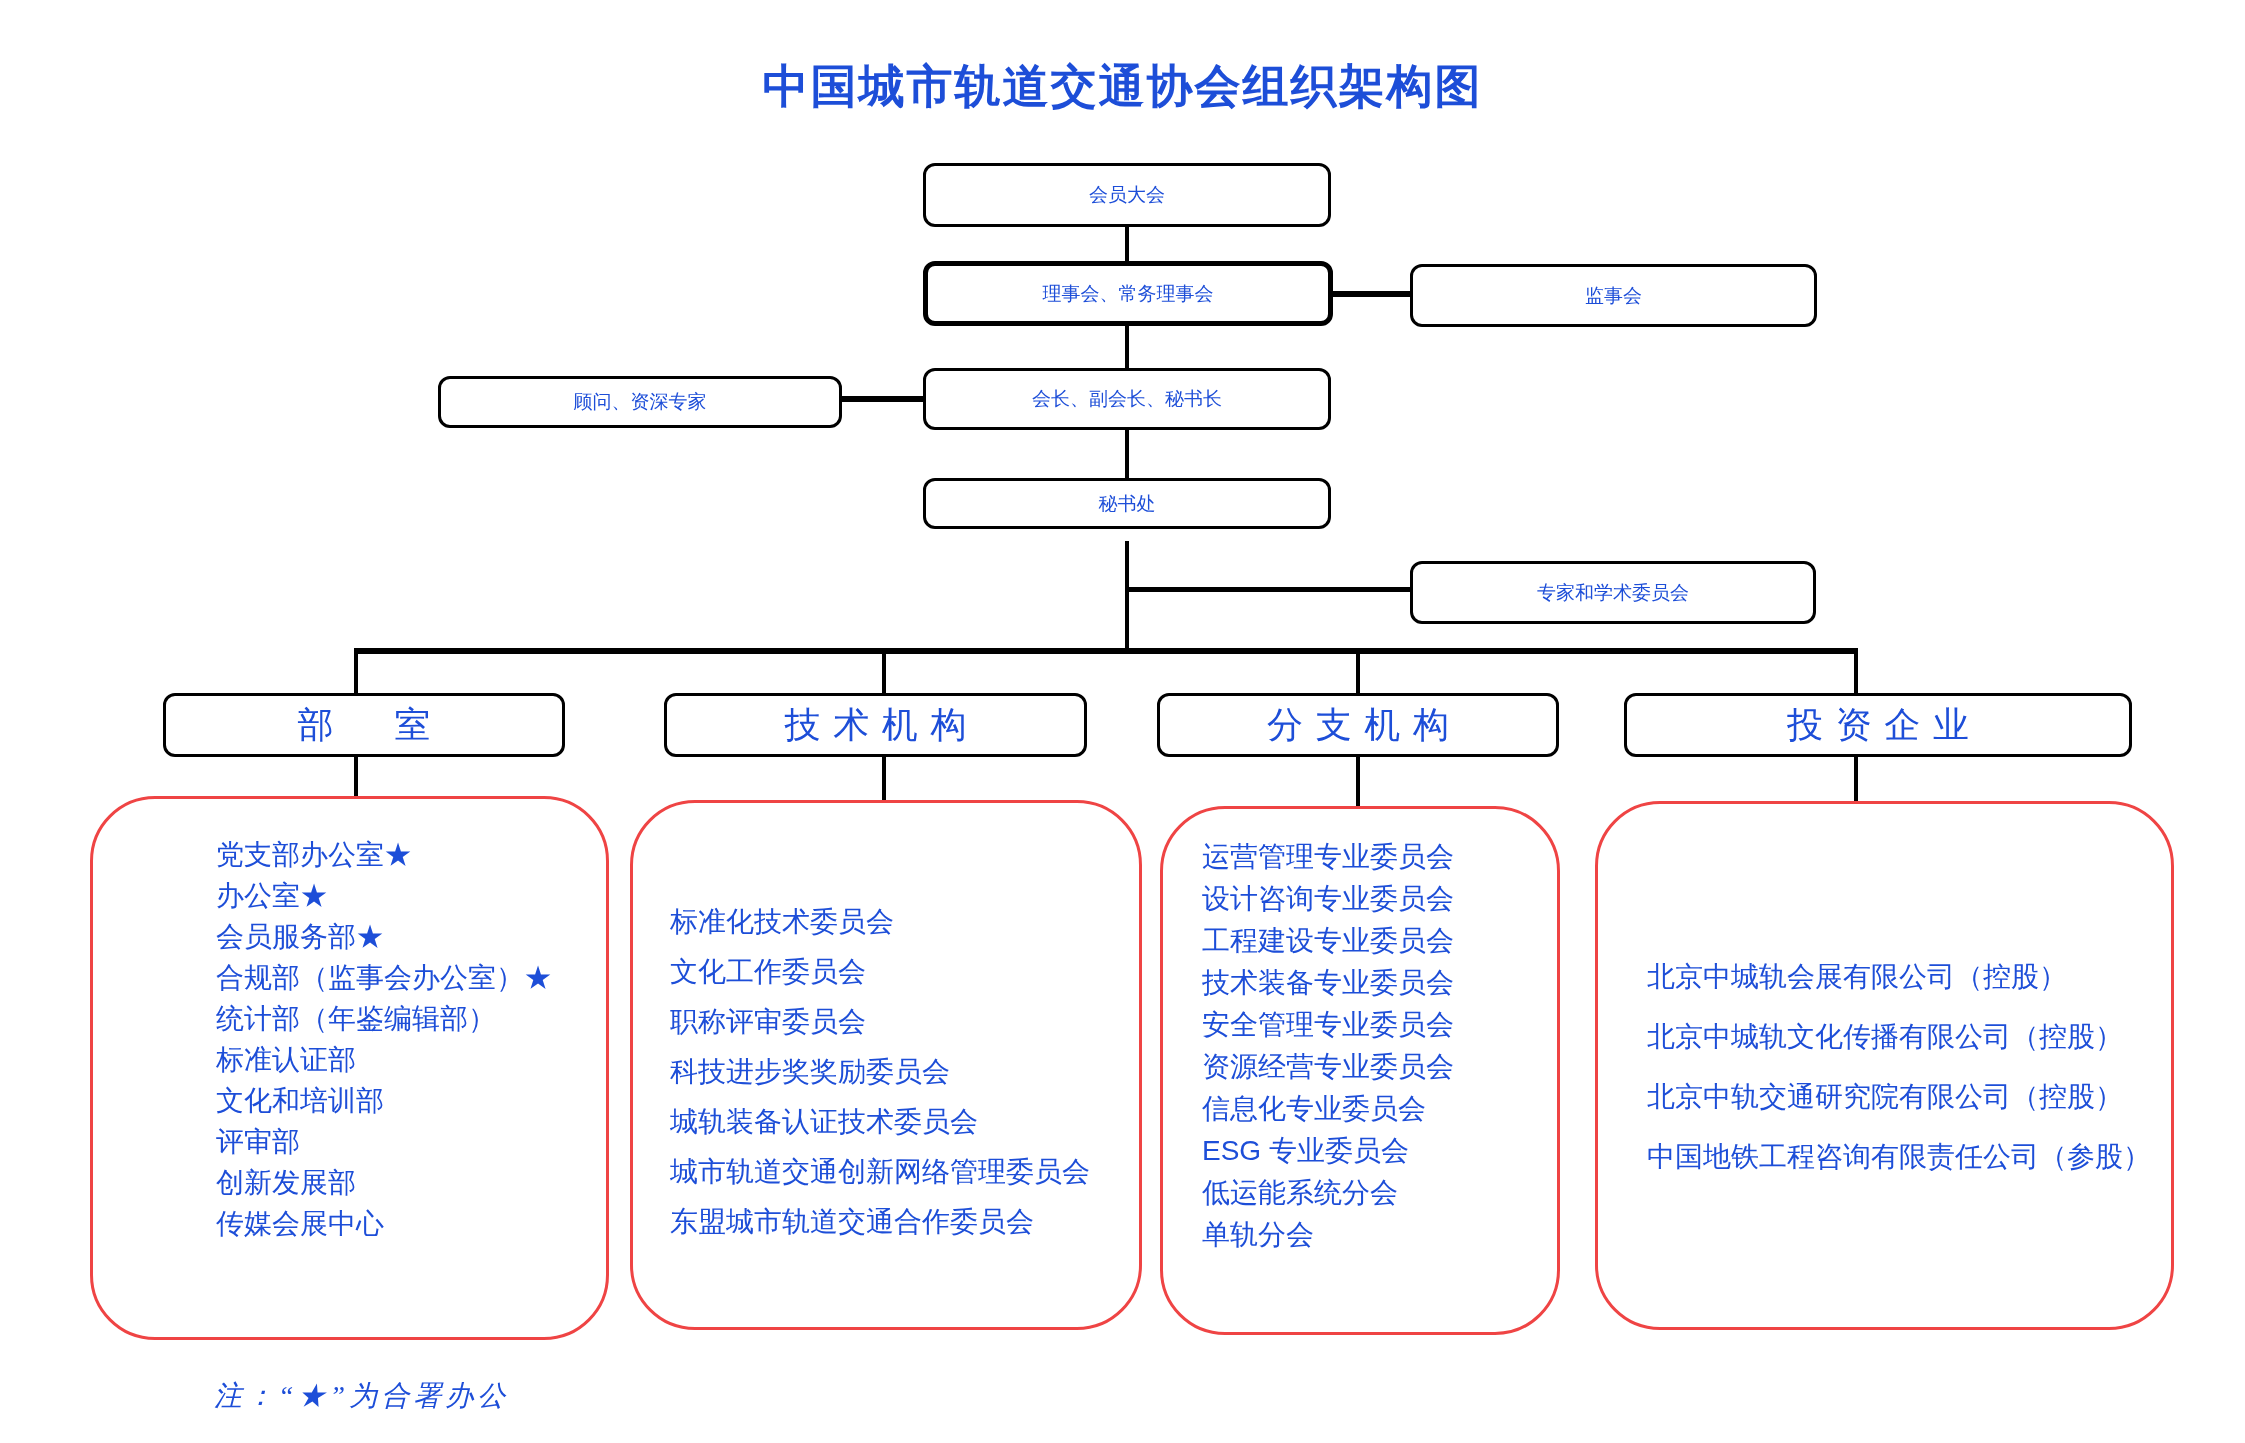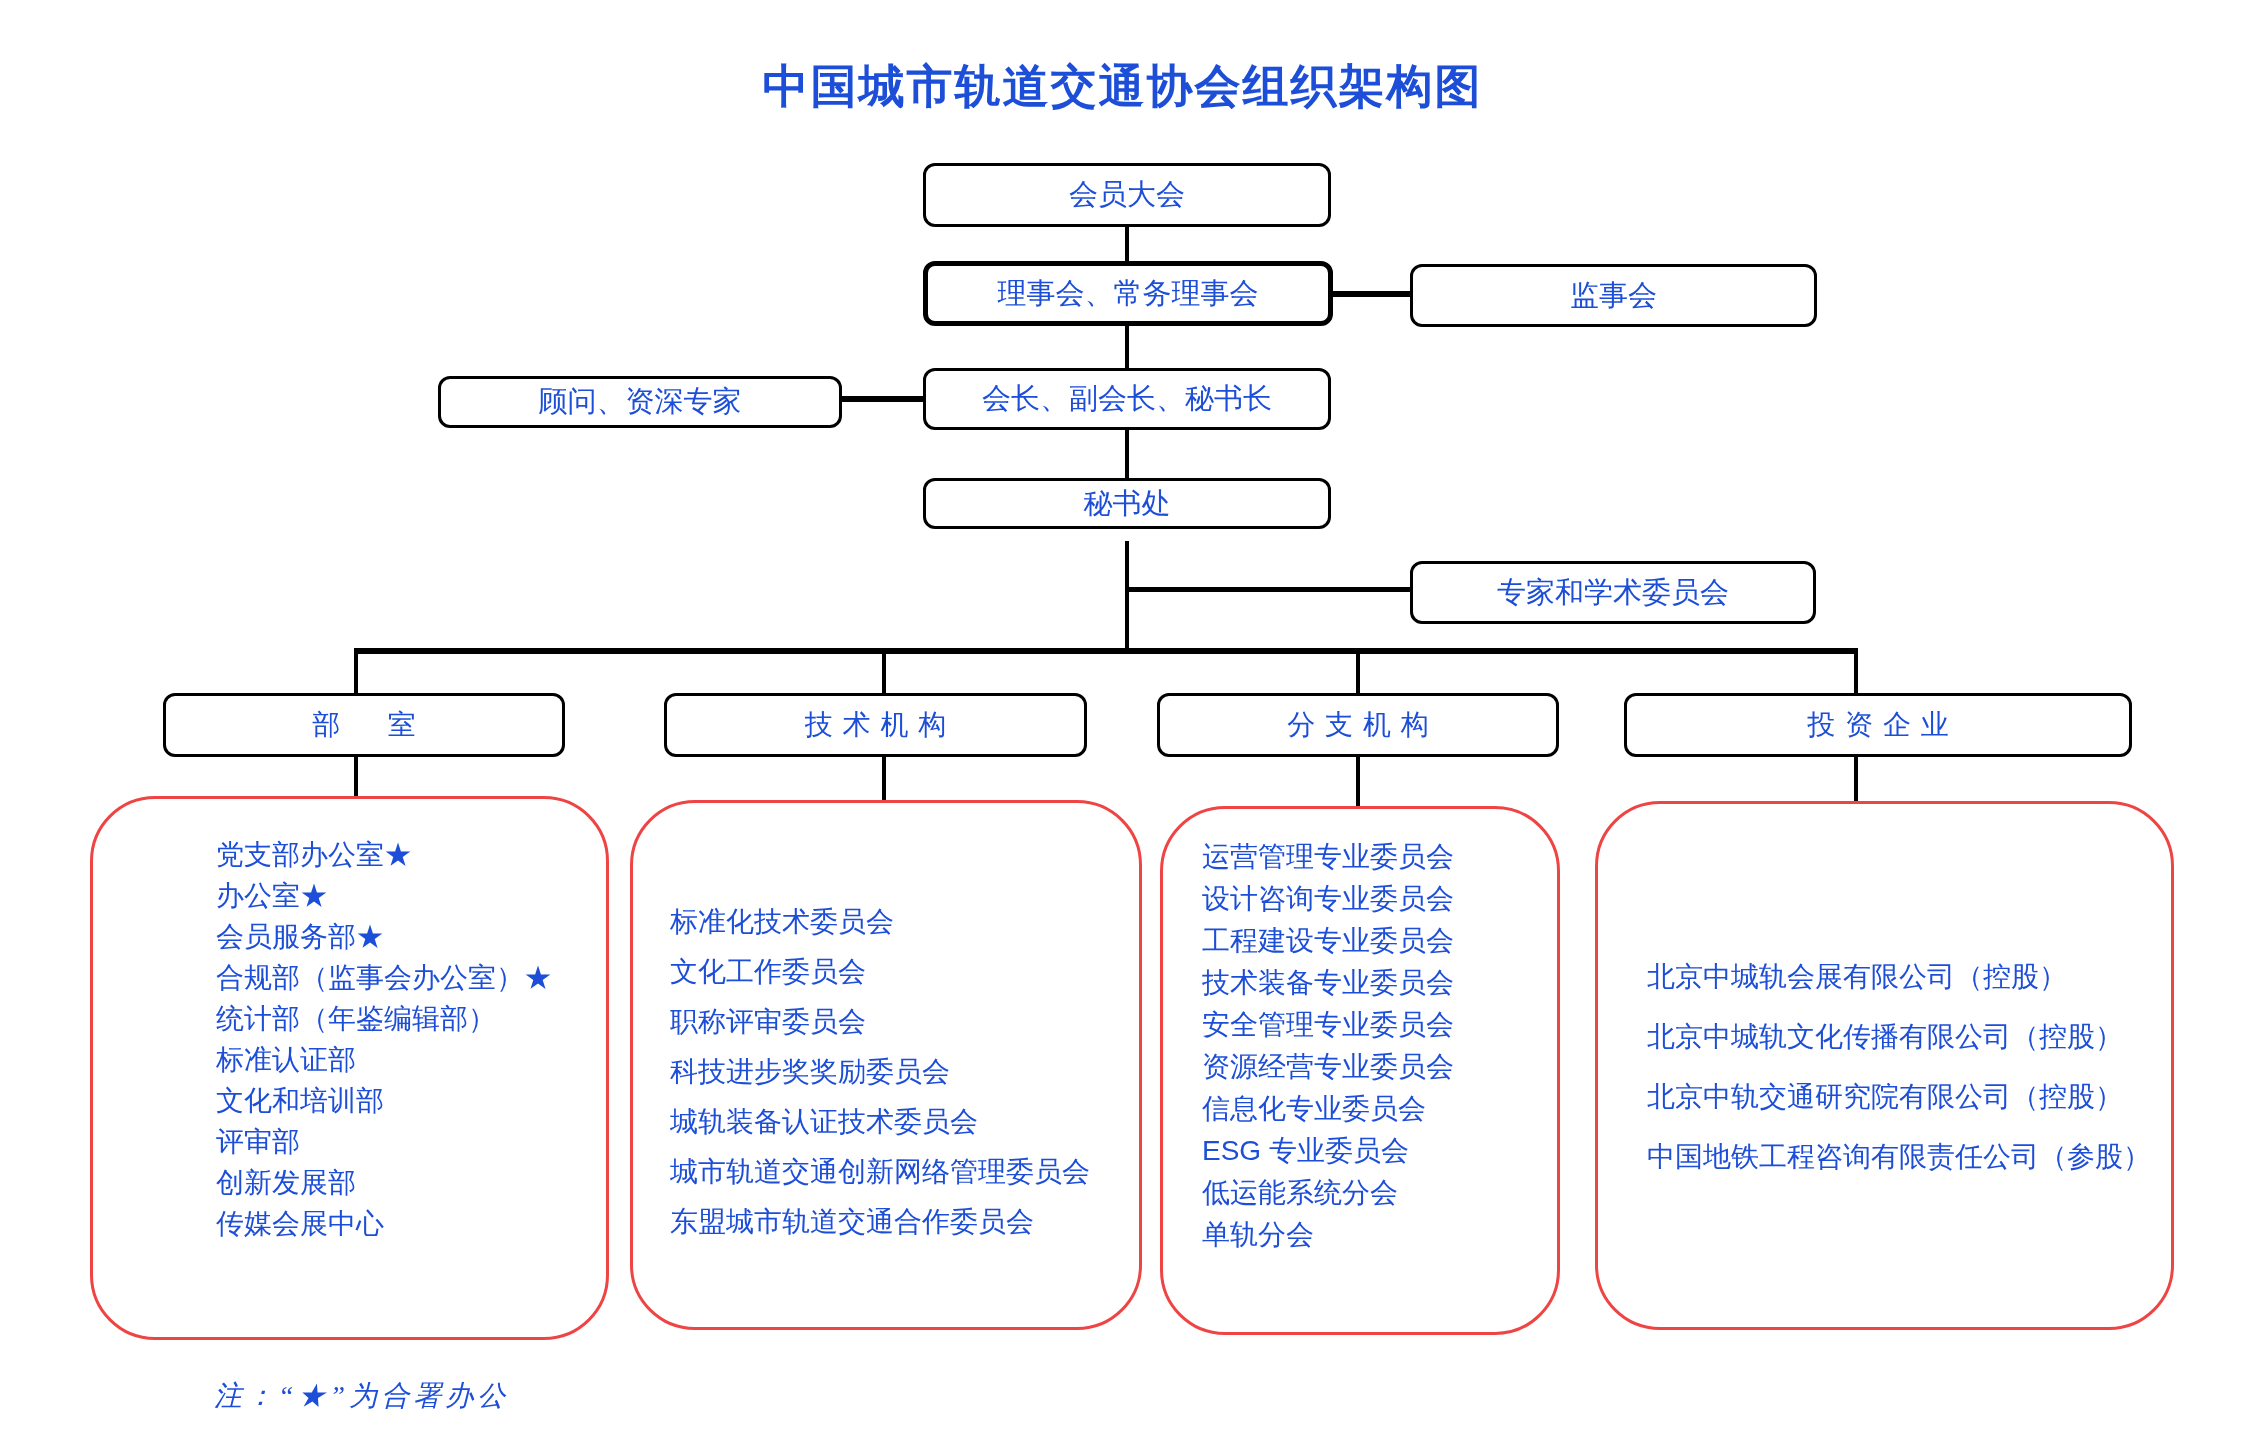--- a/index.html
+++ b/index.html
@@ -23,28 +23,28 @@
   }
   .node{
     position:absolute;
     box-sizing:border-box;
     border:3px solid #000;
     border-radius:12px;
     background:#fff;
     display:flex;
     align-items:center;
     justify-content:center;
-    font-size:29px;
+    font-size:19px;
     white-space:nowrap;
   }
   .node.thick{border-width:5px;}
   .cat{
     letter-spacing:0.35em;
     text-indent:0.35em;
-    font-size:28px;
+    font-size:36px;
   }
   .bigbox{
     position:absolute;
     box-sizing:border-box;
     border:3px solid #ef4444;
     border-radius:65px;
     background:#fff;
     font-family:"Liberation Sans", sans-serif;
     font-size:28px;
   }

